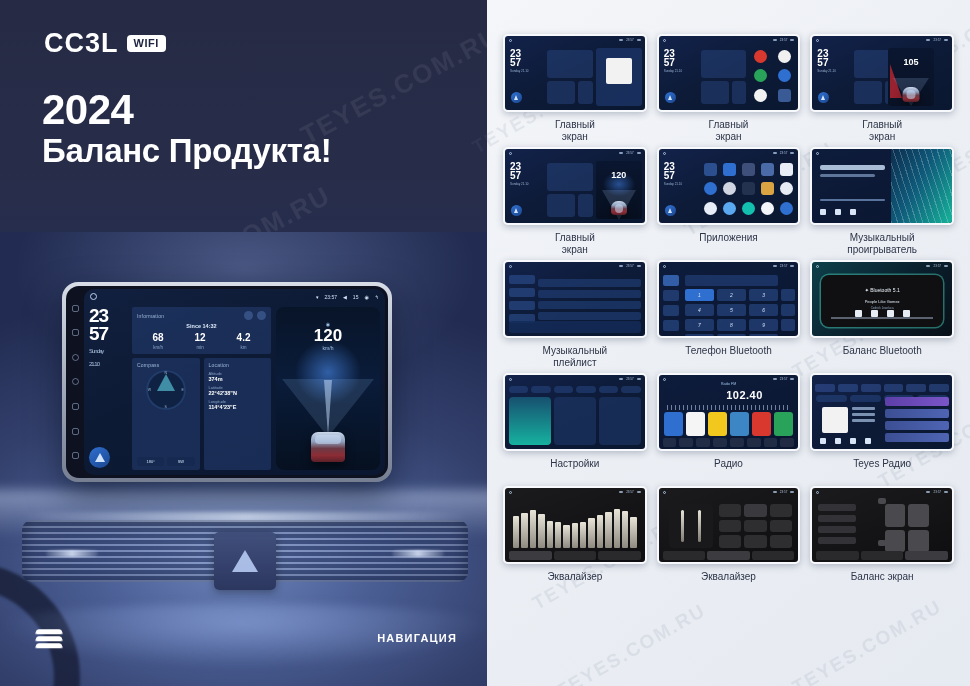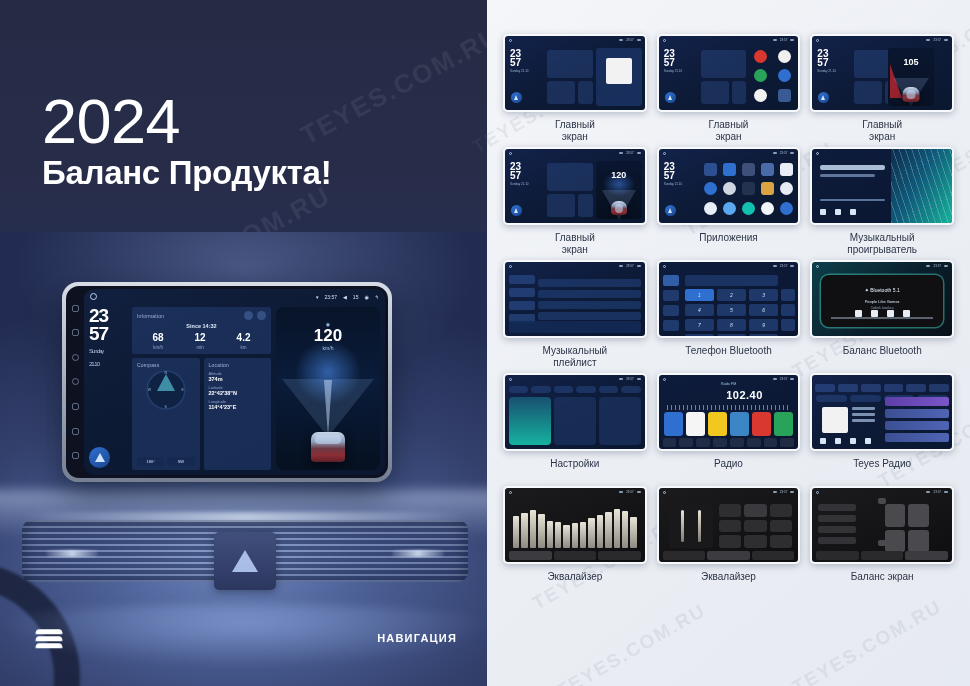--- a/index.html
+++ b/index.html
@@ -34,21 +34,21 @@
   .hero-wm.w3{ left:40px; top:590px; }
   .hero-wm.w4{ left:300px; top:520px; }
 
   .logo-row{ position:absolute; left:44px; top:28px; display:flex; align-items:center; gap:8px; z-index:6;}
   .logo-txt{ color:#fff; font-size:27px; font-weight:800; letter-spacing:1px; font-family:"Liberation Sans",sans-serif;}
   .logo-badge{
     background:#fff; color:#1d2340; font-size:11px; font-weight:800; letter-spacing:.5px;
     padding:2px 7px; border-radius:4px; line-height:1.1;
   }
   .headline{ position:absolute; left:42px; top:88px; z-index:6; }
-  .headline .y{ color:#fff; font-size:63px; font-weight:400; line-height:1.05; letter-spacing:-.5px;}
+  .headline .y{ color:#fff; font-size:42px; font-weight:700; line-height:1.05; letter-spacing:-.5px;}
   .headline .l1,.headline .l2{ color:#fff; font-size:33px; font-weight:800; line-height:1.16; letter-spacing:-.3px;}
   .headline .l1{ margin-top:4px; }
 
   
   .car{
     position:absolute; left:-20px; top:232px; width:530px; height:460px; z-index:2;
     background:
       radial-gradient(ellipse 70% 45% at 50% 8%,  rgba(120,140,190,.45), rgba(0,0,0,0) 62%),
       radial-gradient(ellipse 90% 60% at 48% 72%, #6a82b8 0%, #4a5e94 30%, #33406c 62%, #222c52 100%),
       linear-gradient(180deg,#2b3355 0%, #3c4a79 35%, #5c74ab 70%, #8fa5d2 100%);
@@ -268,20 +268,24 @@
 <body>
 
 <div class="page">
 
   <section class="hero">
     <div class="hero-wm w1">TEYES.COM.RU</div>
     <div class="hero-wm w2">TEYES.COM.RU</div>
     <div class="hero-wm w3">TEYES.COM.RU</div>
     <div class="hero-wm w4">TEYES.COM.RU</div>
 
+    <div class="logo-row">
+      <span class="logo-txt">CC3L</span>
+      <span class="logo-badge">WIFI</span>
+    </div>
 
     <div class="headline">
       <div class="y">2024</div>
       <div class="l2">Баланс Продукта!</div>
     </div>
 
     <div class="car">
       <div class="steer"></div>
       <div class="dash-top"></div>
       <div class="vent-shine"></div>

